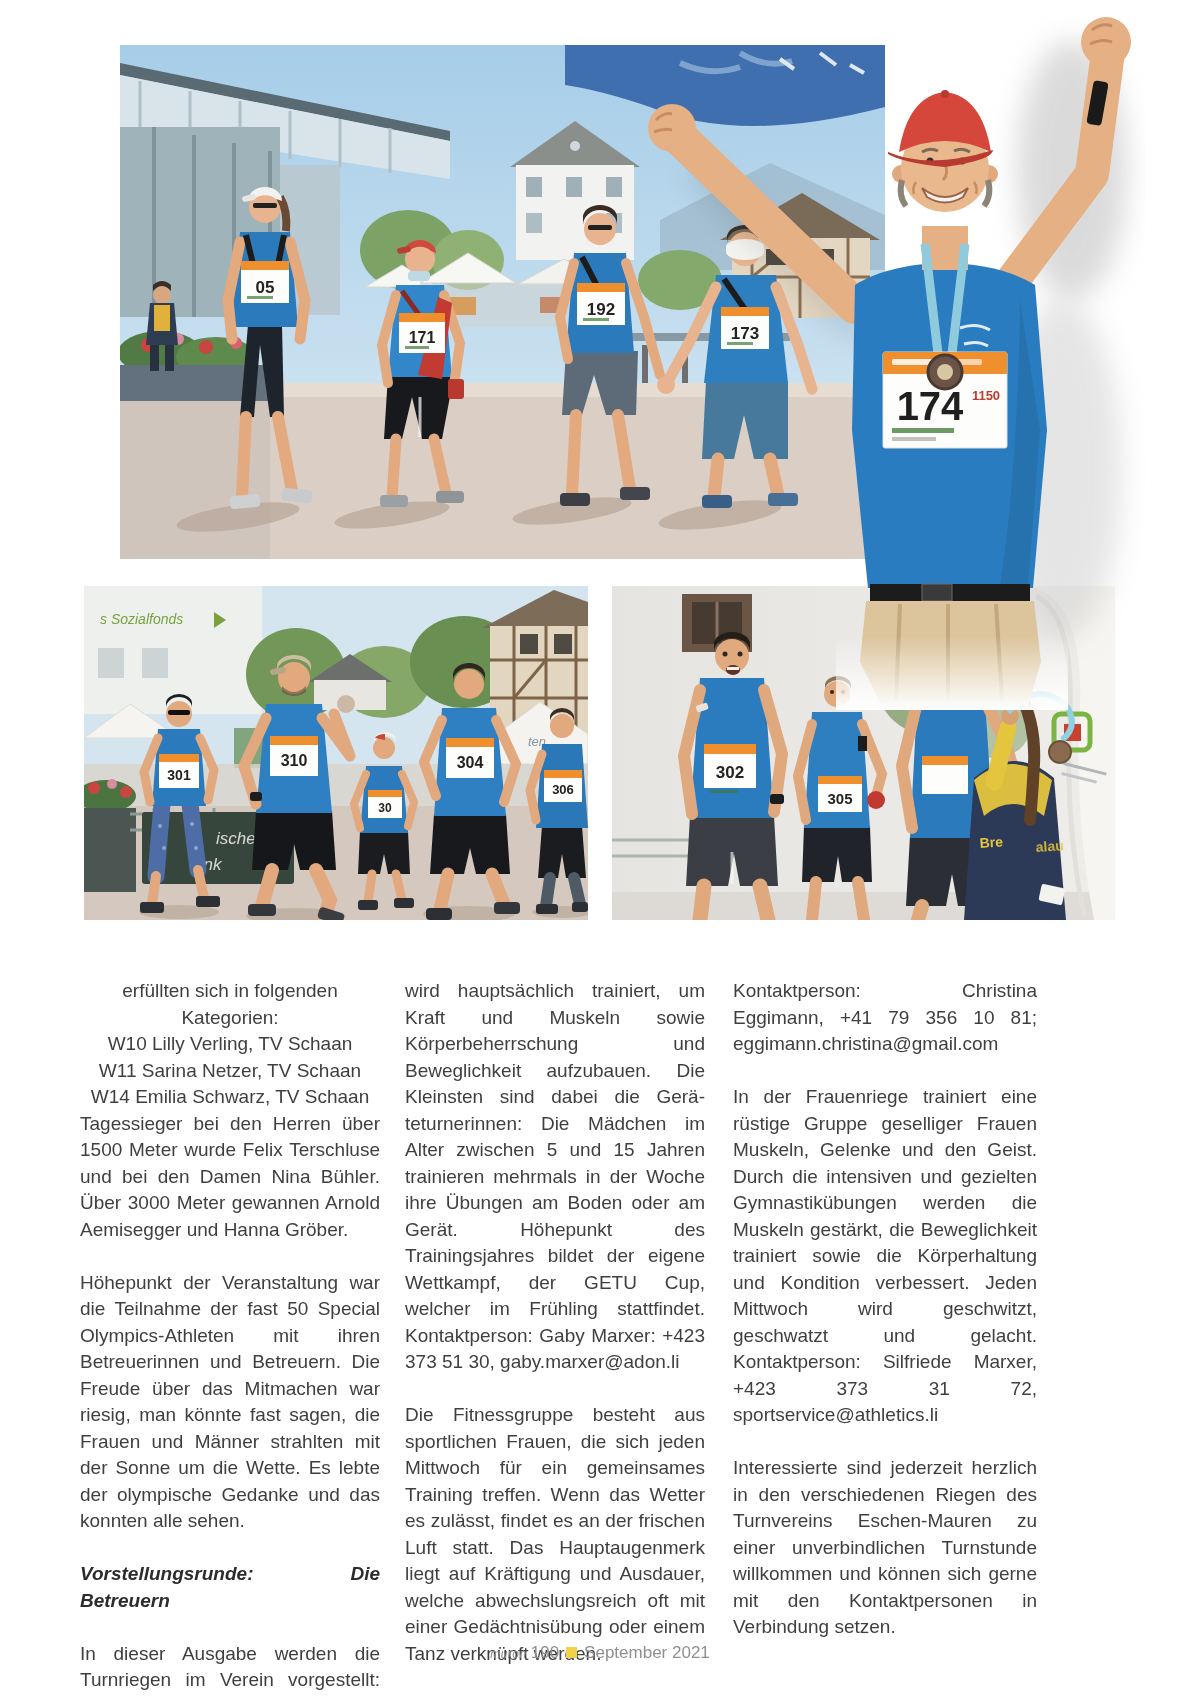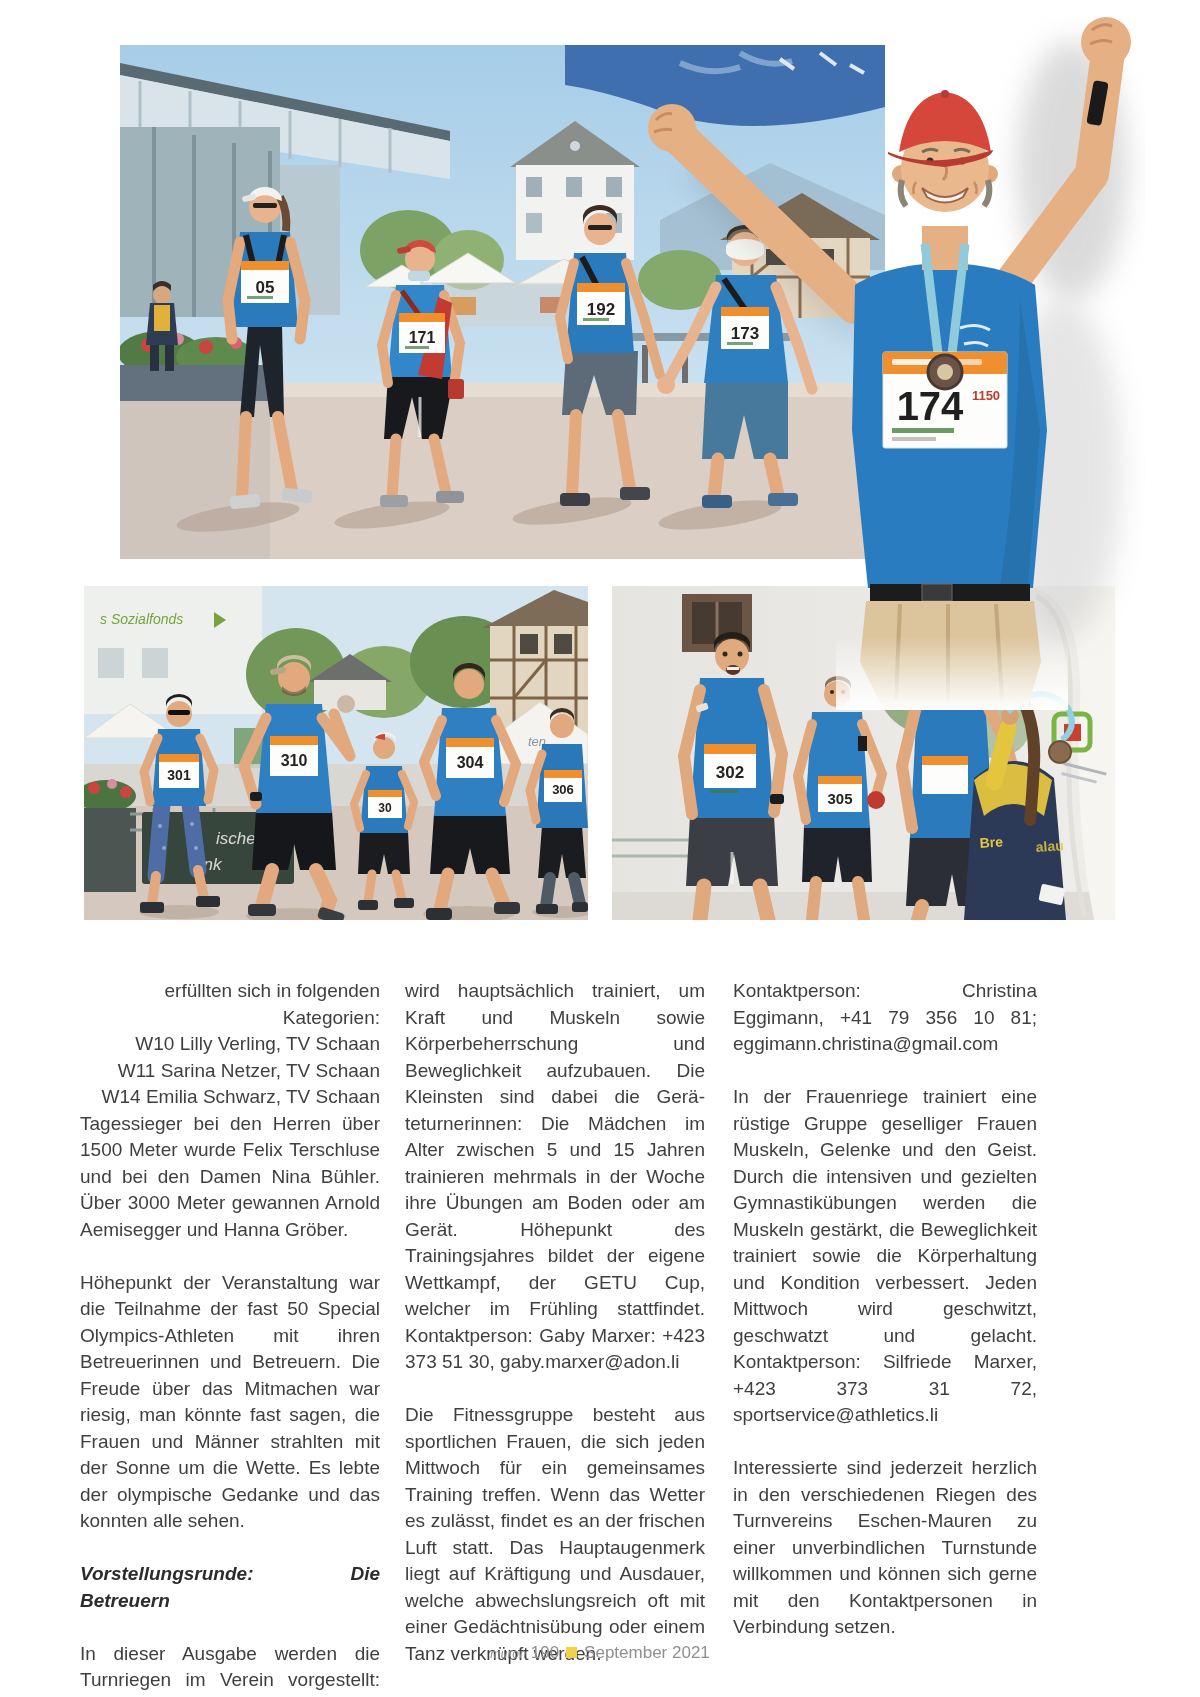--- a/index.html
+++ b/index.html
@@ -11,21 +11,21 @@
   #cutoutMan{left:600px;top:0;width:545px;height:710px;z-index:3;}
   #photoMidLeft{left:84px;top:586px;width:563px;height:334px;z-index:1;}
   #photoMidRight{left:612px;top:586px;width:507px;height:334px;z-index:1;}
   .columns{position:absolute;left:80px;top:978px;display:flex;z-index:2;}
   .textcol{width:300px;font-size:19px;line-height:26.5px;color:#3f3f3f;
            text-align:justify;hyphens:manual;-webkit-hyphens:manual;}
   .textcol.c2{margin-left:25px;}
   .textcol.c3{margin-left:28px;width:304px;}
   .textcol p{margin:0 0 26.5px 0;}
   .textcol p.last{margin-bottom:0;}
-  .resline{text-align:right;}
+  .resline{text-align:center;}
   .h-riegen{font-weight:bold;font-style:italic;color:#2c2c2c;margin:0;}
   .footer{position:absolute;left:0;top:1643px;width:100%;text-align:center;
           color:#8f8f8f;font-size:17px;z-index:2;}
   .footer .mag{font-style:italic;font-size:12px;letter-spacing:.5px;margin-right:4px;}
   .footer .sq{display:inline-block;width:11px;height:11px;background:#f2d24b;
               margin:0 7px 0 7px;vertical-align:baseline;}
   text{font-family:"Liberation Sans",sans-serif;}
 </style>
 </head>
 <body>

